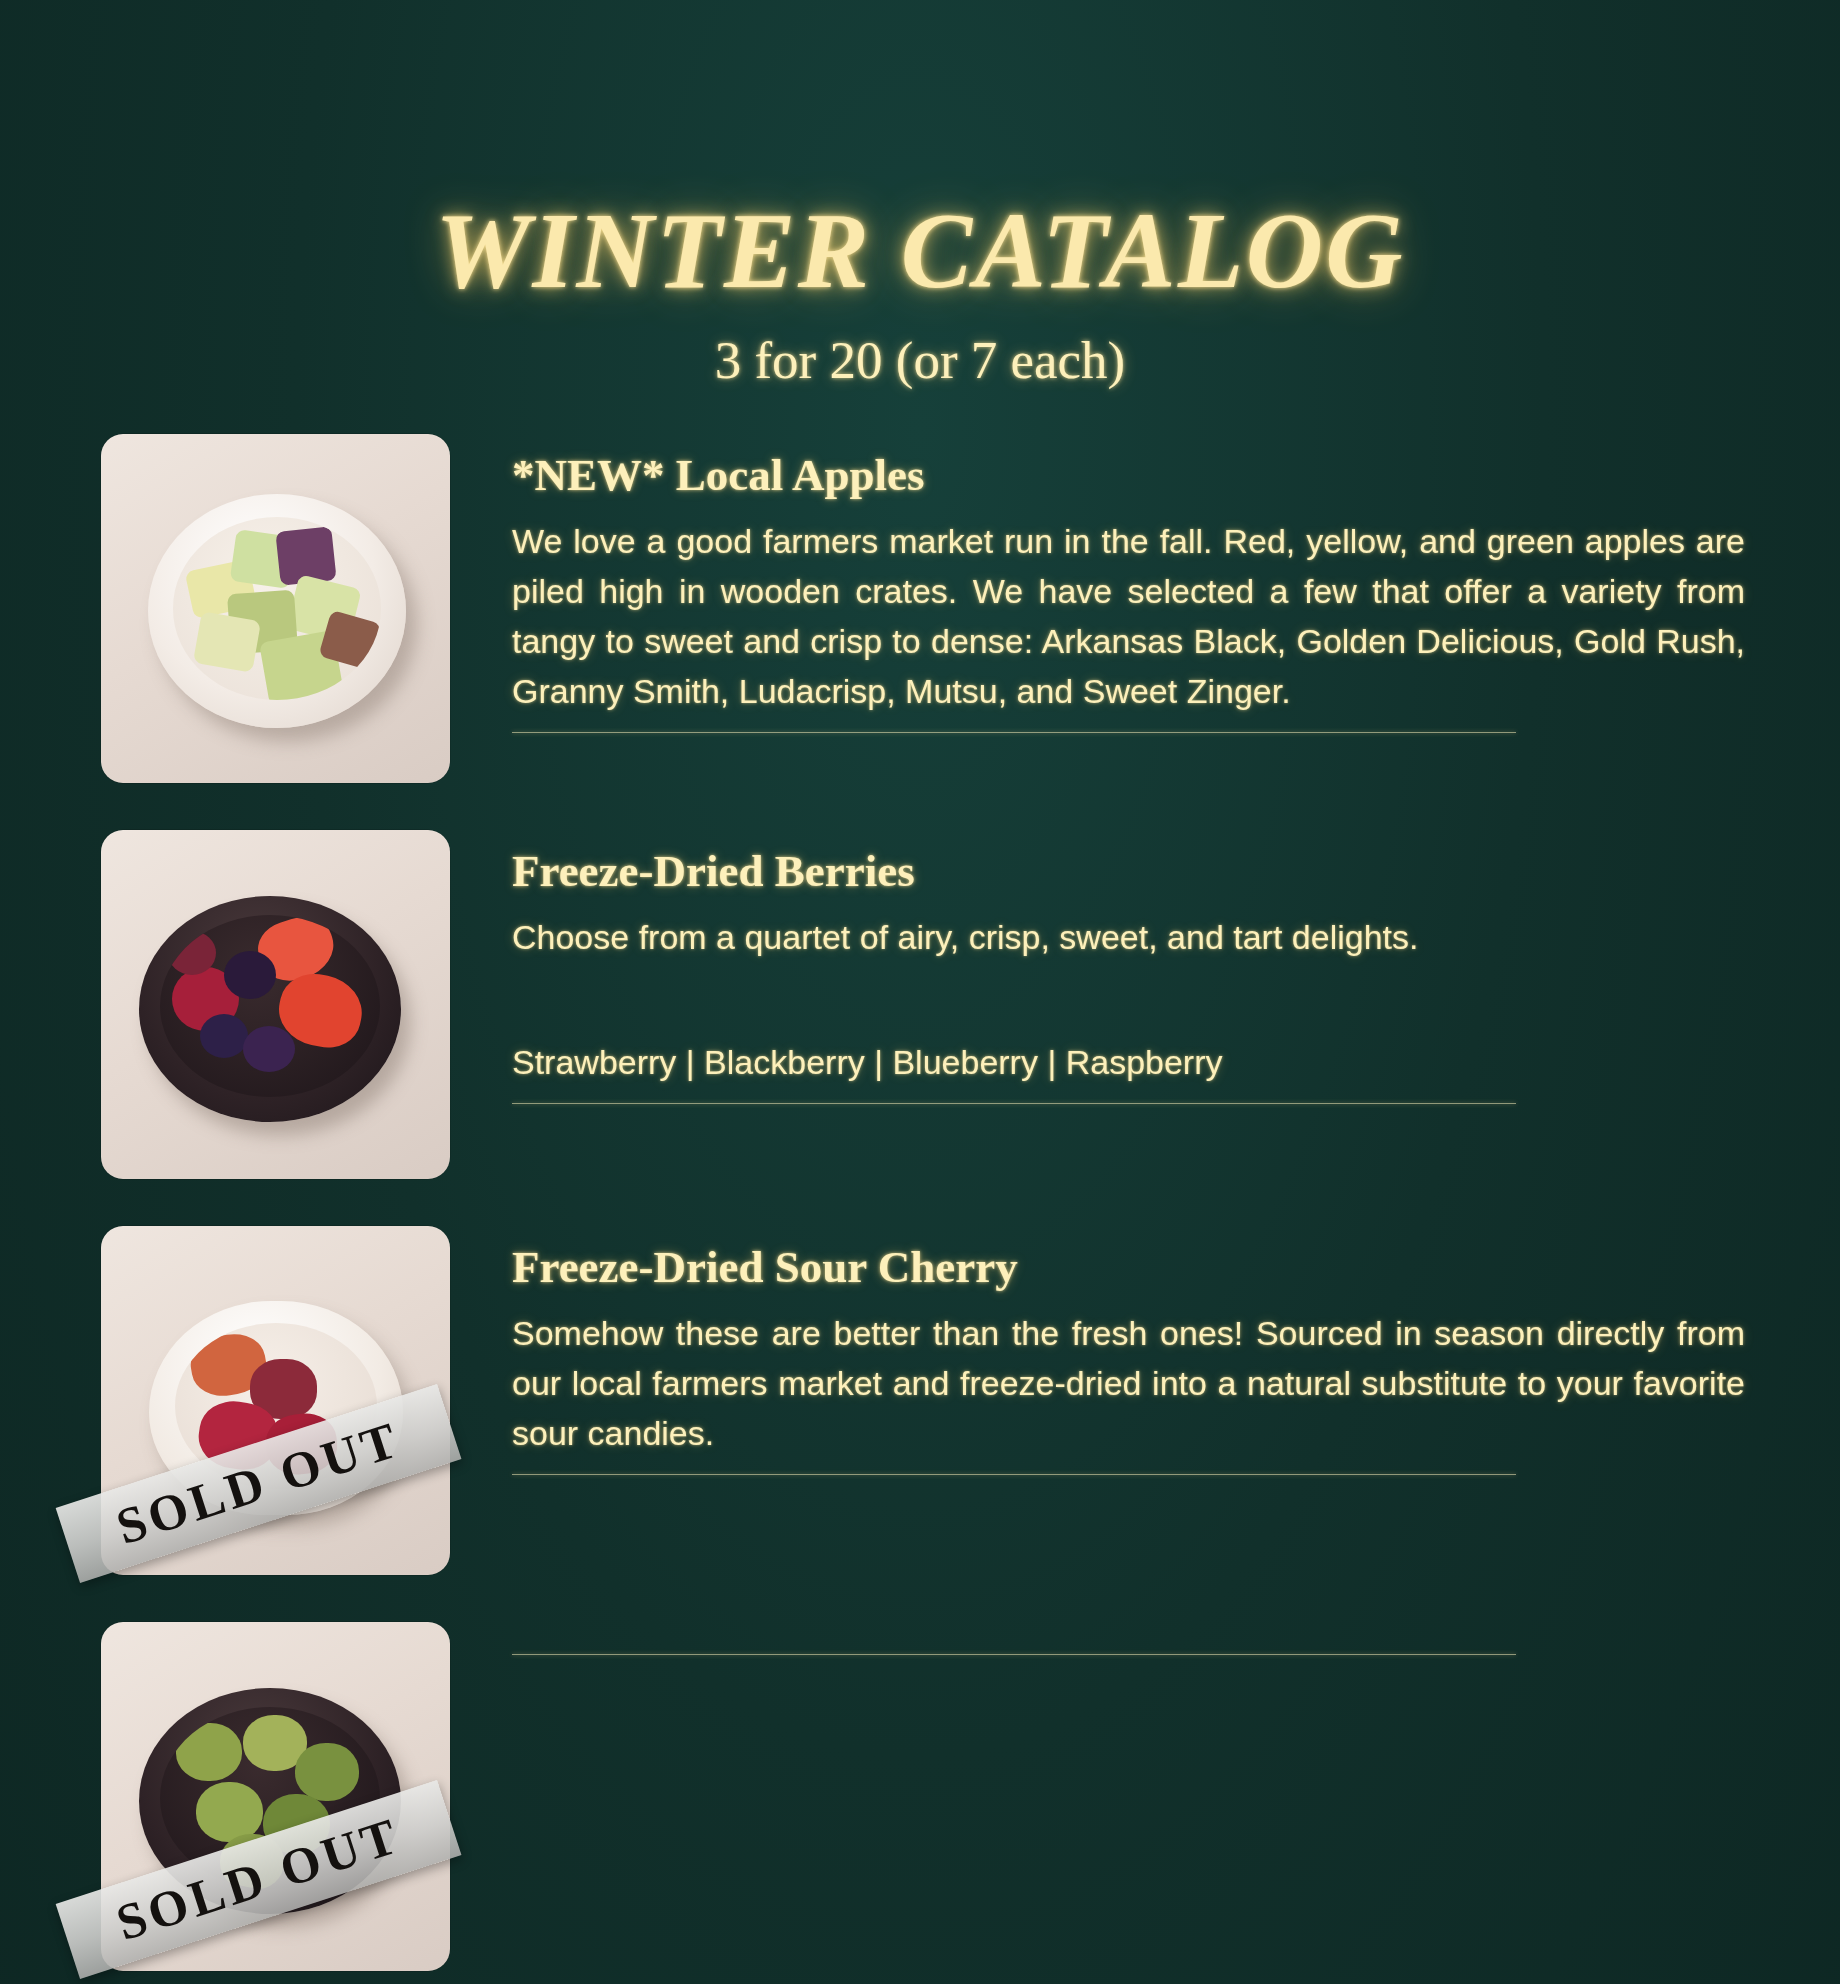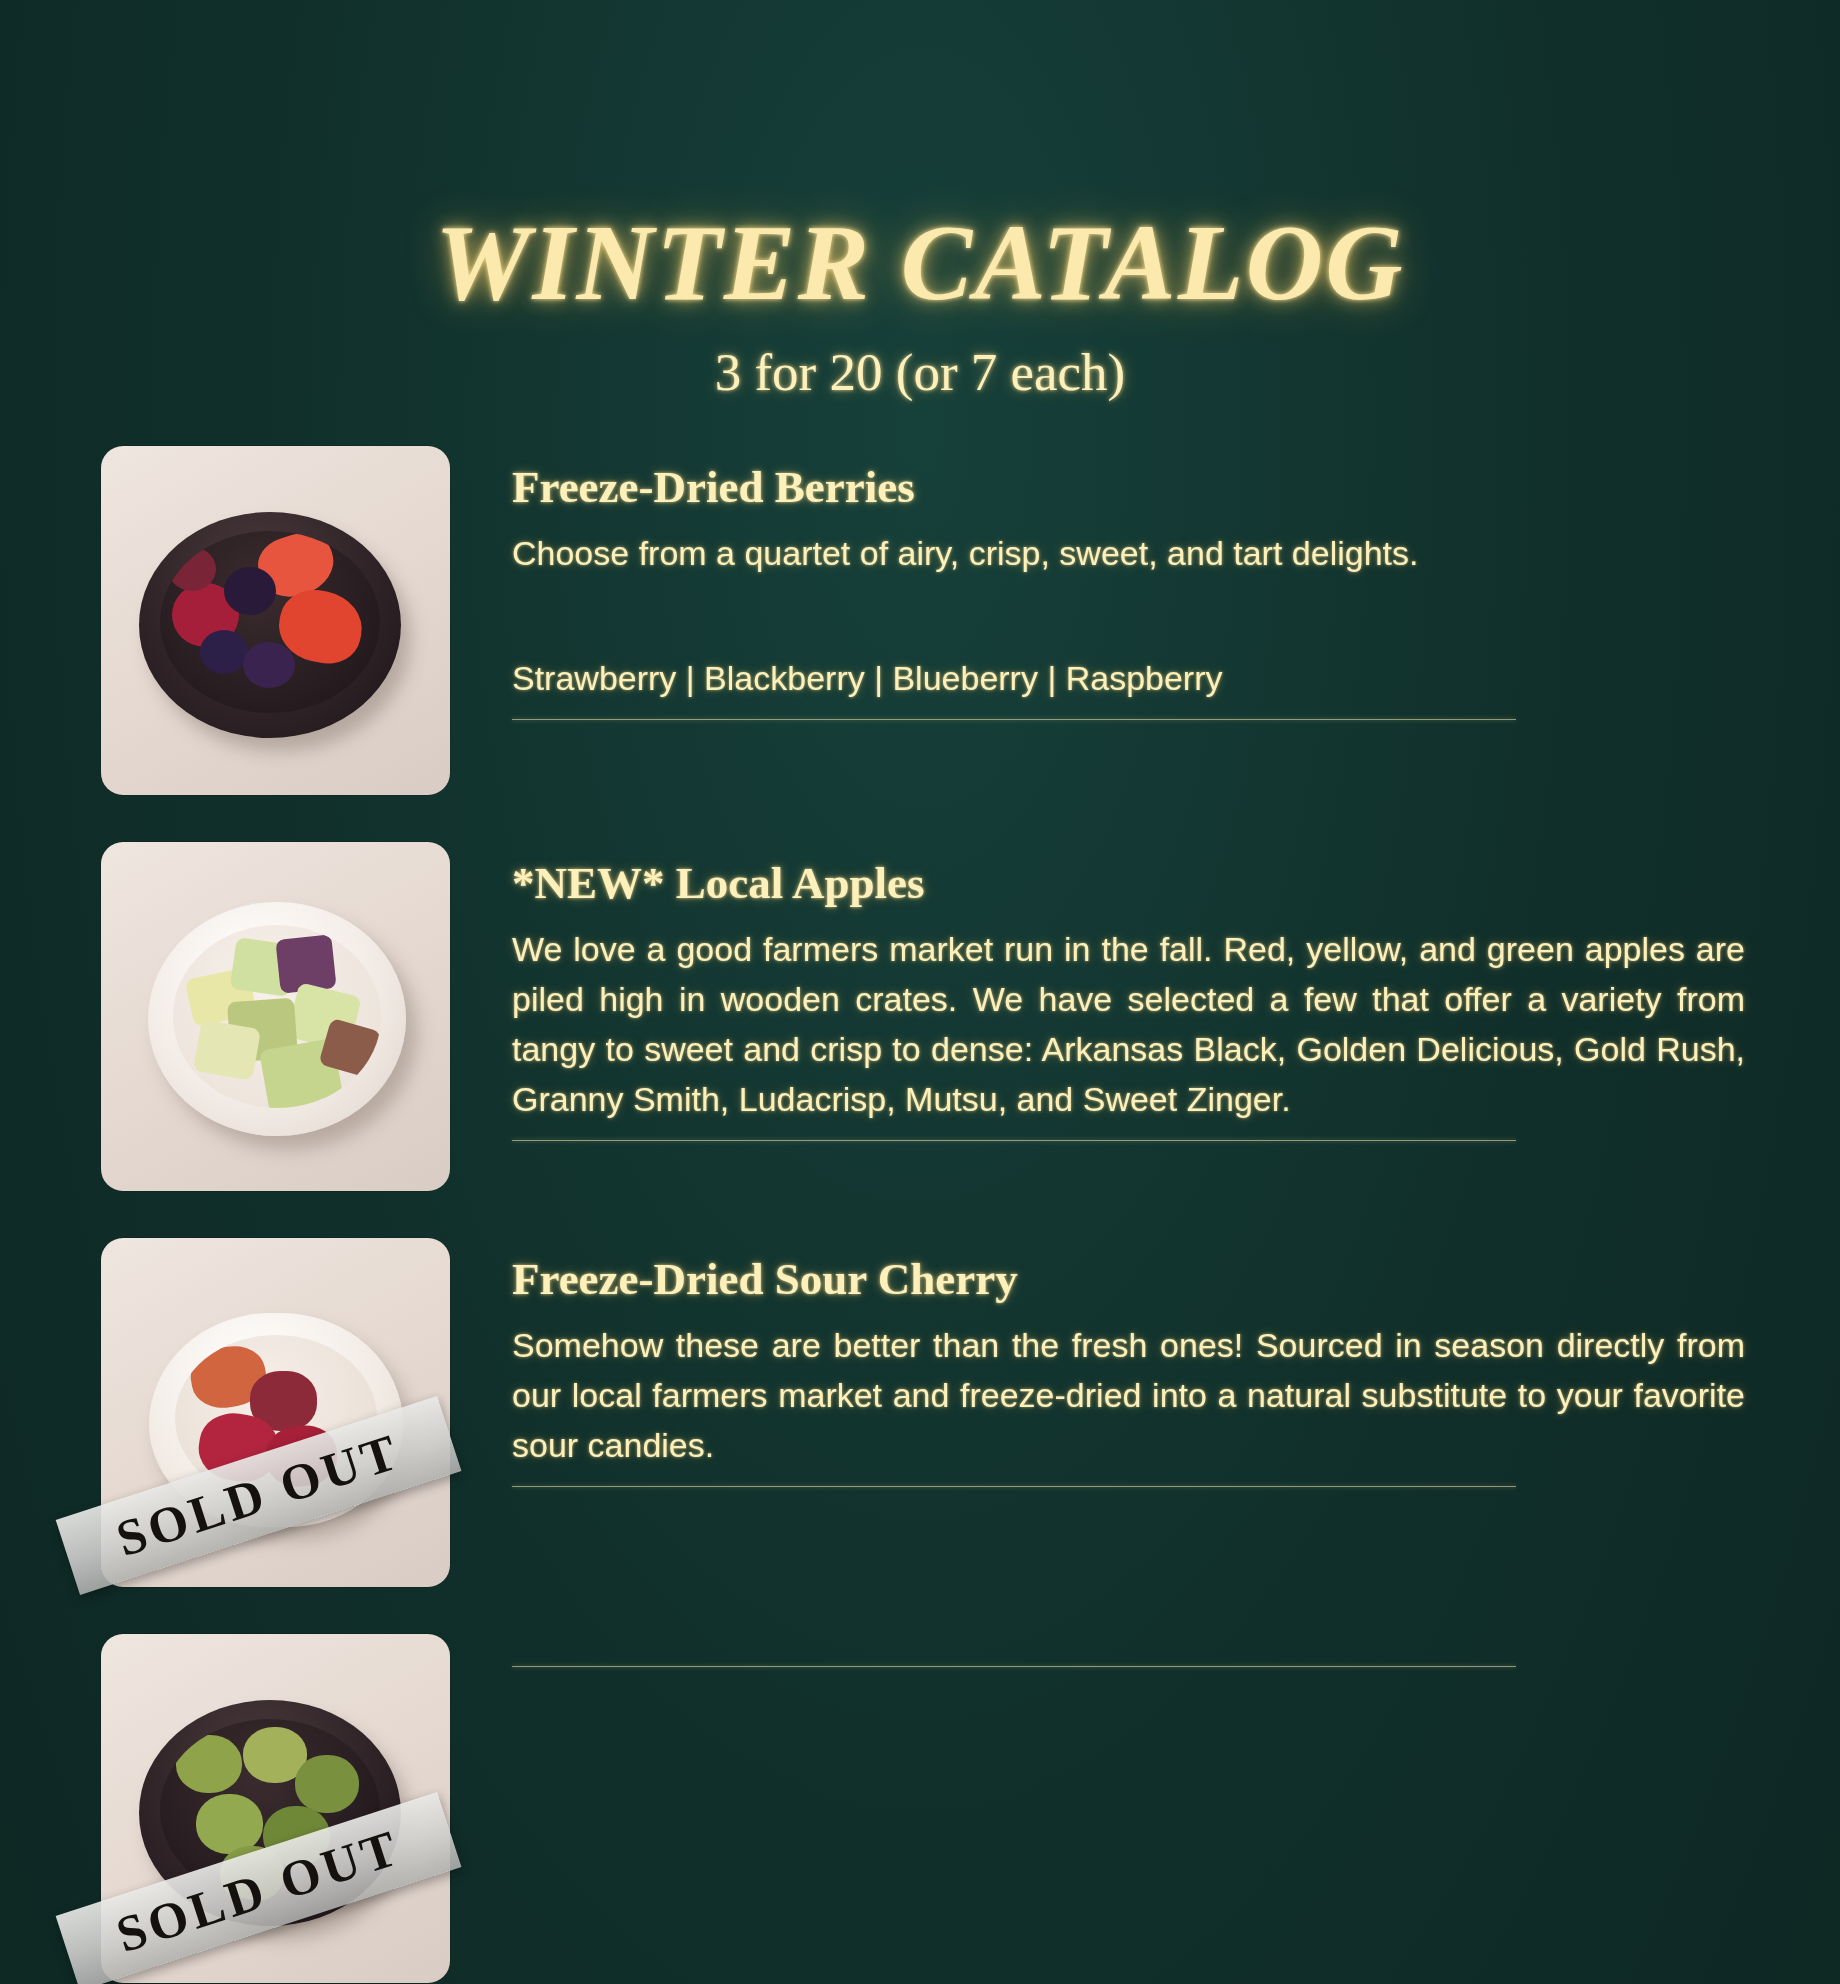--- a/index.html
+++ b/index.html
@@ -32,21 +32,21 @@
     font-style: italic;
     font-weight: 700;
     font-size: 107px;
     letter-spacing: 2.4px;
     line-height: 1;
     color: #fbe9ad;
     text-shadow:
       0 0 5.6px rgba(255, 228, 150, 0.95),
       0 0 17.5px rgba(255, 214, 110, 0.70),
       0 0 44px rgba(255, 200, 80, 0.45);
-    margin: 12px;
+    margin: 0;
   }
   .catalog-subtitle {
     font-family: "Liberation Serif", serif;
     font-size: 53px;
     line-height: 1;
     margin: 29px 0 0 0;
     color: #fdf0bb;
     text-shadow:
       0 0 4px rgba(255, 228, 150, 0.8),
       0 0 13.5px rgba(255, 210, 110, 0.45);
@@ -191,45 +191,20 @@
 <body>
 
 <div class="page">
 
   <div class="header">
     <h1 class="catalog-title">WINTER CATALOG</h1>
     <div class="catalog-subtitle">3 for 20 (or 7 each)</div>
   </div>
 
   <div class="items">
-
-    <div class="item">
-      <div class="thumb-wrap">
-        <div class="thumb">
-          <div class="thumb-bg"></div>
-          <div class="bowl bowl-dark">
-            <div class="bowl-dark-inner">
-              <div class="berry" style="left:99px;top:4px;width:75px;height:60px;background:#e8553f;border-radius:40% 45% 50% 45%;transform:rotate(-18deg);"></div>
-              <div class="berry" style="left:119px;top:60px;width:83px;height:71px;background:#e1442f;border-radius:45% 50% 42% 48%;transform:rotate(12deg);"></div>
-              <div class="berry" style="left:12px;top:52px;width:67px;height:64px;background:#a61f3a;"></div>
-              <div class="berry" style="left:64px;top:36px;width:52px;height:48px;background:#2a1a3a;"></div>
-              <div class="berry" style="left:40px;top:99px;width:48px;height:44px;background:#2d2048;"></div>
-              <div class="berry" style="left:83px;top:111px;width:52px;height:46px;background:#3b2350;"></div>
-              <div class="berry" style="left:8px;top:16px;width:48px;height:44px;background:#7a2438;"></div>
-            </div>
-          </div>
-        </div>
-      </div>
-      <div class="details">
-        <h2 class="item-title">Freeze-Dried Berries</h2>
-        <p class="item-desc">Choose from a quartet of airy, crisp, sweet, and tart delights.</p>
-        <div class="item-variants">Strawberry | Blackberry | Blueberry | Raspberry</div>
-        <div class="divider"></div>
-      </div>
-    </div>
 
     <div class="item">
       <div class="thumb-wrap">
         <div class="thumb">
           <div class="thumb-bg"></div>
           <div class="bowl bowl-white">
             <div class="bowl-inner">
               <div class="chunk" style="left:16px;top:48px;width:64px;height:48px;background:#e9e7a8;transform:rotate(-12deg);"></div>
               <div class="chunk" style="left:60px;top:16px;width:60px;height:52px;background:#cfe0a1;transform:rotate(8deg);"></div>
               <div class="chunk" style="left:105px;top:12px;width:56px;height:54px;background:#6d3f66;transform:rotate(-6deg);"></div>
@@ -246,20 +221,45 @@
         <h2 class="item-title">*NEW* Local Apples</h2>
         <p class="item-desc">We love a good farmers market run in the fall. Red, yellow, and green apples are piled high in wooden crates. We have selected a few that offer a variety from tangy to sweet and crisp to dense: Arkansas Black, Golden Delicious, Gold Rush, Granny Smith, Ludacrisp, Mutsu, and Sweet Zinger.</p>
         <div class="divider"></div>
       </div>
     </div>
 
     <div class="item">
       <div class="thumb-wrap">
         <div class="thumb">
           <div class="thumb-bg"></div>
+          <div class="bowl bowl-dark">
+            <div class="bowl-dark-inner">
+              <div class="berry" style="left:99px;top:4px;width:75px;height:60px;background:#e8553f;border-radius:40% 45% 50% 45%;transform:rotate(-18deg);"></div>
+              <div class="berry" style="left:119px;top:60px;width:83px;height:71px;background:#e1442f;border-radius:45% 50% 42% 48%;transform:rotate(12deg);"></div>
+              <div class="berry" style="left:12px;top:52px;width:67px;height:64px;background:#a61f3a;"></div>
+              <div class="berry" style="left:64px;top:36px;width:52px;height:48px;background:#2a1a3a;"></div>
+              <div class="berry" style="left:40px;top:99px;width:48px;height:44px;background:#2d2048;"></div>
+              <div class="berry" style="left:83px;top:111px;width:52px;height:46px;background:#3b2350;"></div>
+              <div class="berry" style="left:8px;top:16px;width:48px;height:44px;background:#7a2438;"></div>
+            </div>
+          </div>
+        </div>
+      </div>
+      <div class="details">
+        <h2 class="item-title">Freeze-Dried Berries</h2>
+        <p class="item-desc">Choose from a quartet of airy, crisp, sweet, and tart delights.</p>
+        <div class="item-variants">Strawberry | Blackberry | Blueberry | Raspberry</div>
+        <div class="divider"></div>
+      </div>
+    </div>
+
+    <div class="item">
+      <div class="thumb-wrap">
+        <div class="thumb">
+          <div class="thumb-bg"></div>
           <div class="bowl bowl-flower">
             <div class="bowl-flower-inner">
               <div class="berry" style="left:16px;top:12px;width:75px;height:60px;background:#d1653f;border-radius:45%;transform:rotate(-10deg);"></div>
               <div class="berry" style="left:75px;top:36px;width:67px;height:60px;background:#8c2a3a;border-radius:45%;"></div>
               <div class="berry" style="left:24px;top:79px;width:79px;height:67px;background:#b3253f;border-radius:45%;transform:rotate(8deg);"></div>
               <div class="berry" style="left:91px;top:91px;width:71px;height:60px;background:#a81f38;border-radius:45%;transform:rotate(-6deg);"></div>
             </div>
           </div>
         </div>
         <div class="sold-out">SOLD OUT</div>

